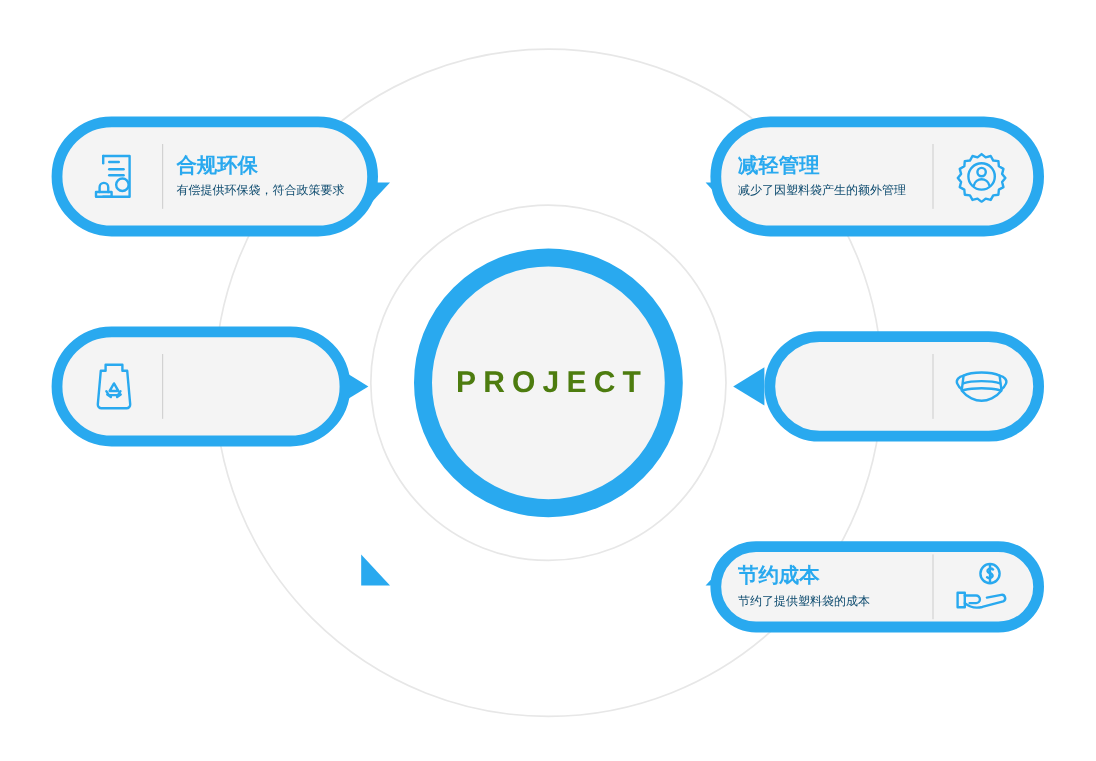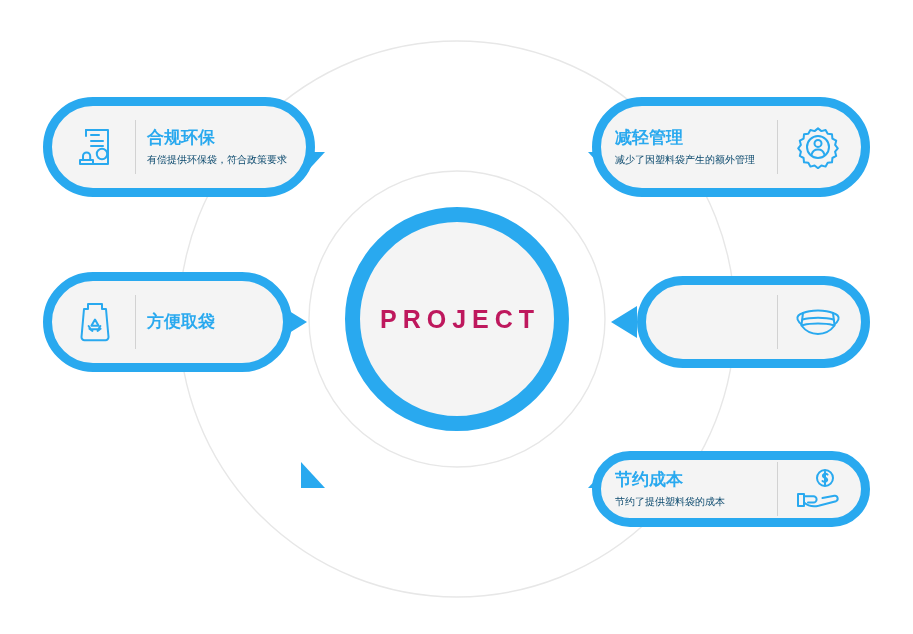--- a/index.html
+++ b/index.html
@@ -38,21 +38,21 @@
     background: #f4f4f4;
     border: 15px solid #29a9ef;
     box-sizing: border-box;
     display: flex;
     flex-direction: column;
     align-items: center;
     justify-content: center;
     z-index: 5;
   }
   #center-hub .hub-line {
-    color: #be185d;
+    color: #4d7c0f;
     font-size: 25px;
     font-weight: bold;
     letter-spacing: 6px;
     line-height: 1.48;
     text-indent: 6px;
     white-space: nowrap;
   }
 
   
   .card {
@@ -191,21 +191,20 @@
     <div class="card-inner">
       <div class="icon-box">
         <svg width="38" height="44" viewBox="0 0 38 44" fill="none" stroke="#29a9ef" stroke-width="2" stroke-linecap="round" stroke-linejoin="round">
           <path d="M8 9 H12 V4 H26 V9 H30 l2.5 28 a3 3 0 0 1 -3 3.2 H8.5 a3 3 0 0 1 -3-3.2 Z"></path>
           <path d="M19 19.5 l3.6 6.3 h-7.2 Z"></path>
           <path d="M13.4 28.8 l3 2.1 M24.6 28.8 l-3 2.1 M12.6 26 l2.1 3.3 h7.6 l2.1-3.3"></path>
         </svg>
       </div>
       <div class="divider"></div>
       <div class="text-box">
-        <div class="card-title">方便取袋</div>
       </div>
     </div>
   </div>
 
   <div class="card icon-right" id="card-3">
     <div class="card-inner">
       <div class="icon-box">
         <svg width="48" height="34" viewBox="0 0 48 34" fill="none" stroke="#29a9ef" stroke-width="2" stroke-linecap="round" stroke-linejoin="round">
           <path d="M9 8 C16 4.5 32 4.5 39 8 l1.6 12.5 C36 26.5 29 29 24 29 c-5 0-12-2.5-16.6-8.5 Z"></path>
           <path d="M9 8 C5 9 2.5 11.5 3.6 14.5 4.6 17.2 7 19.2 8.2 20"></path>

